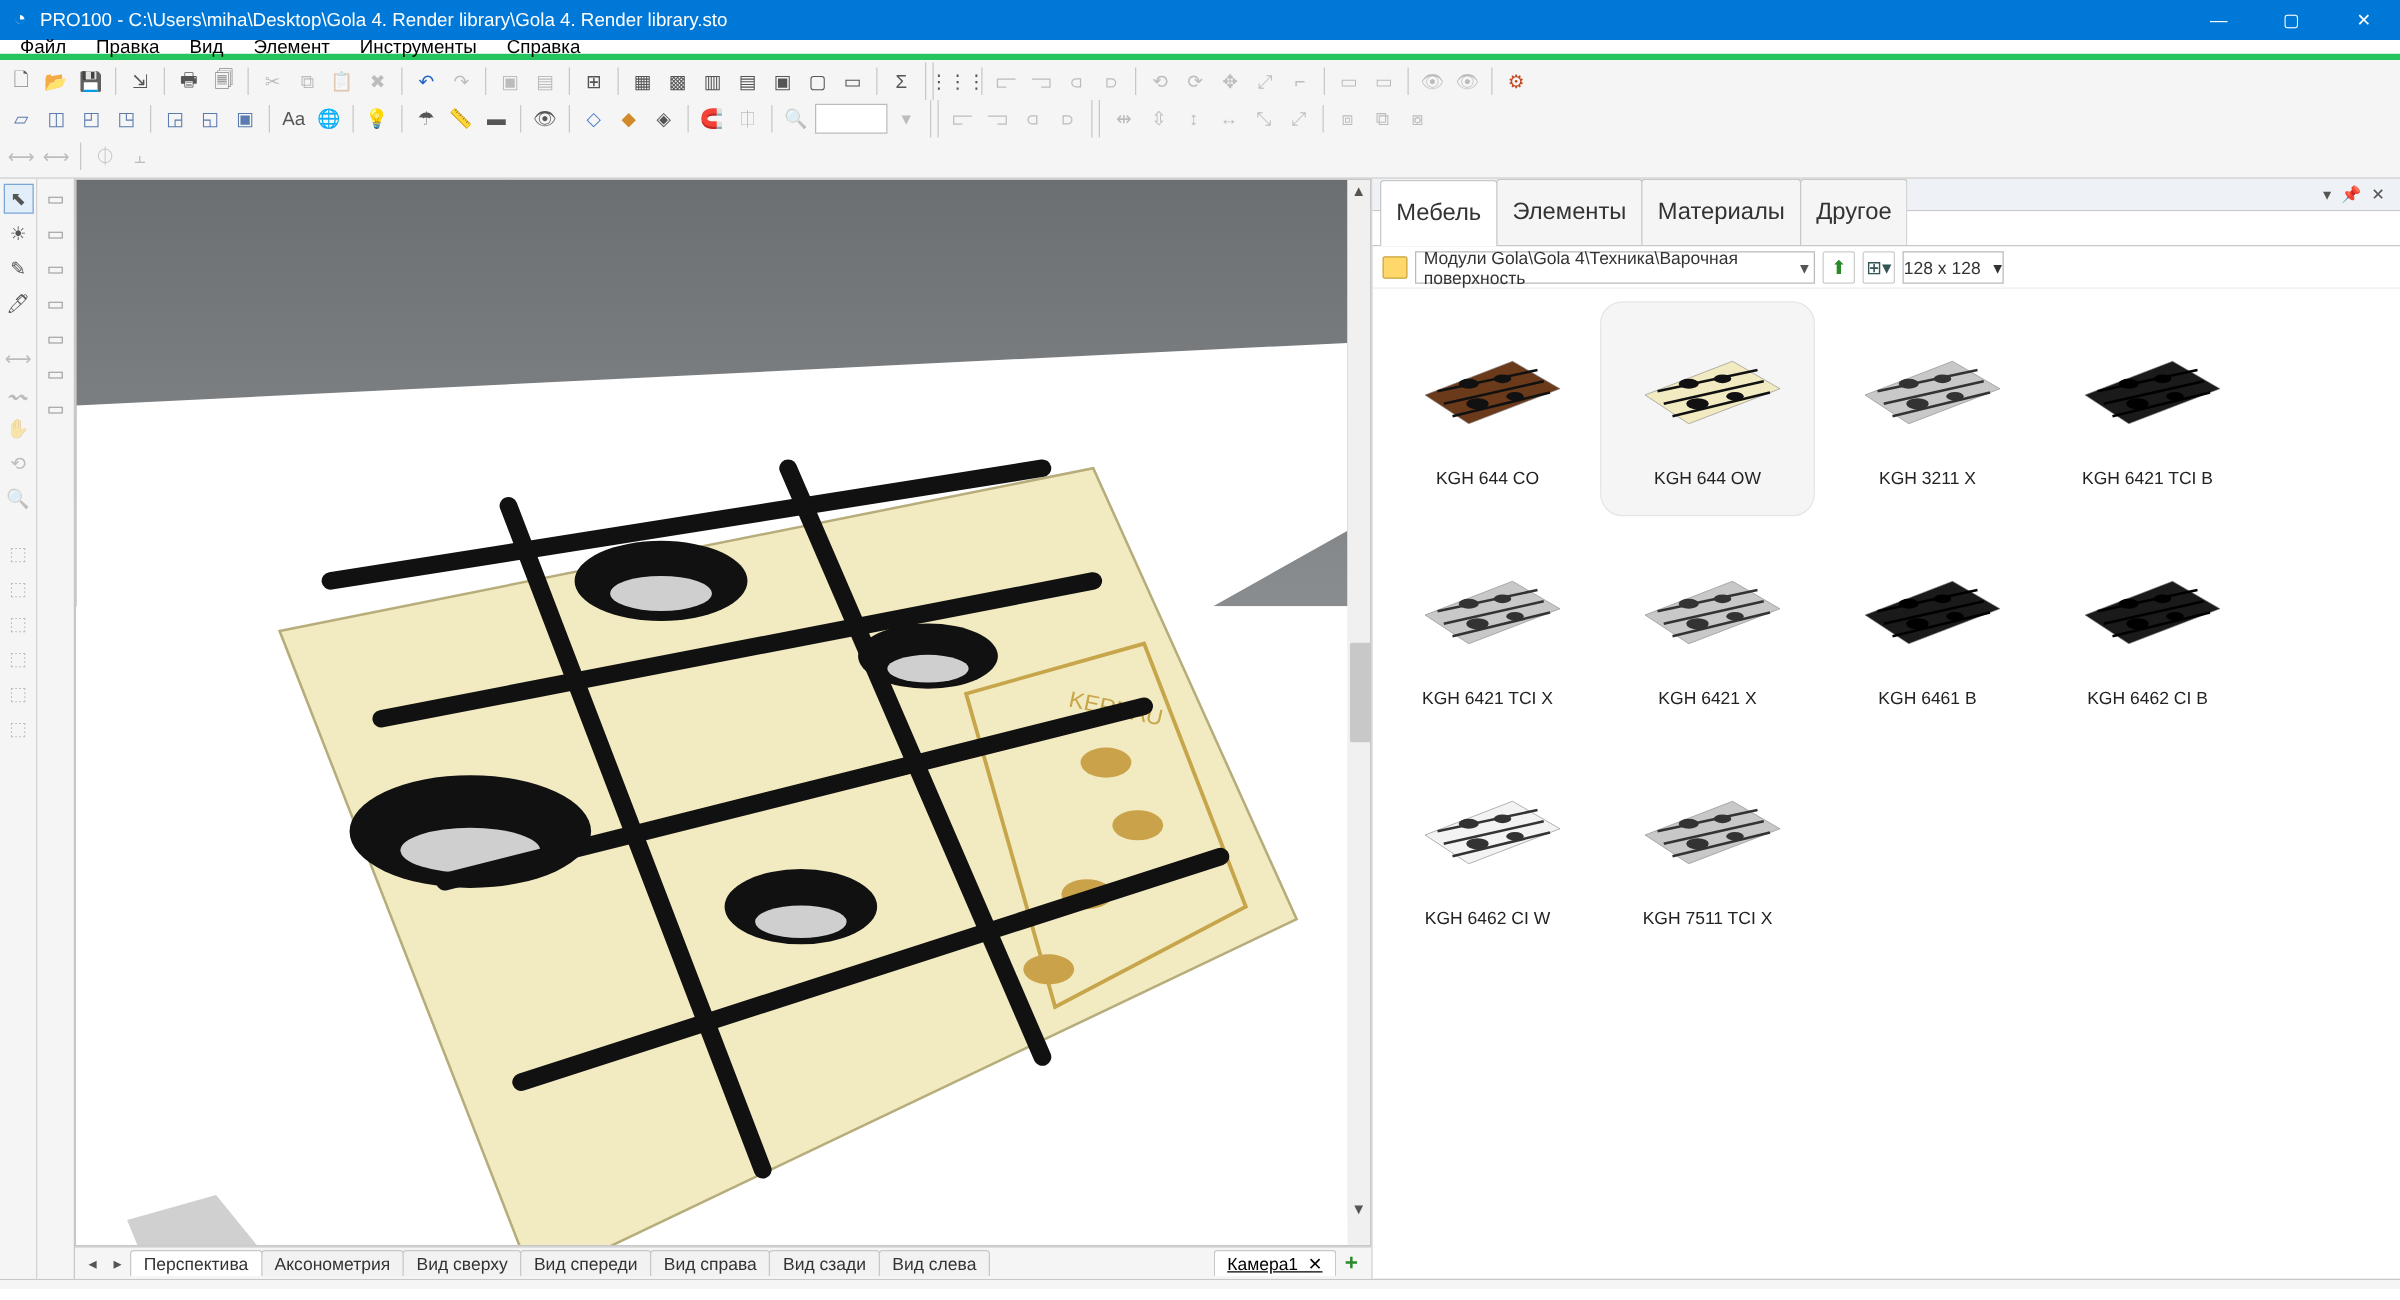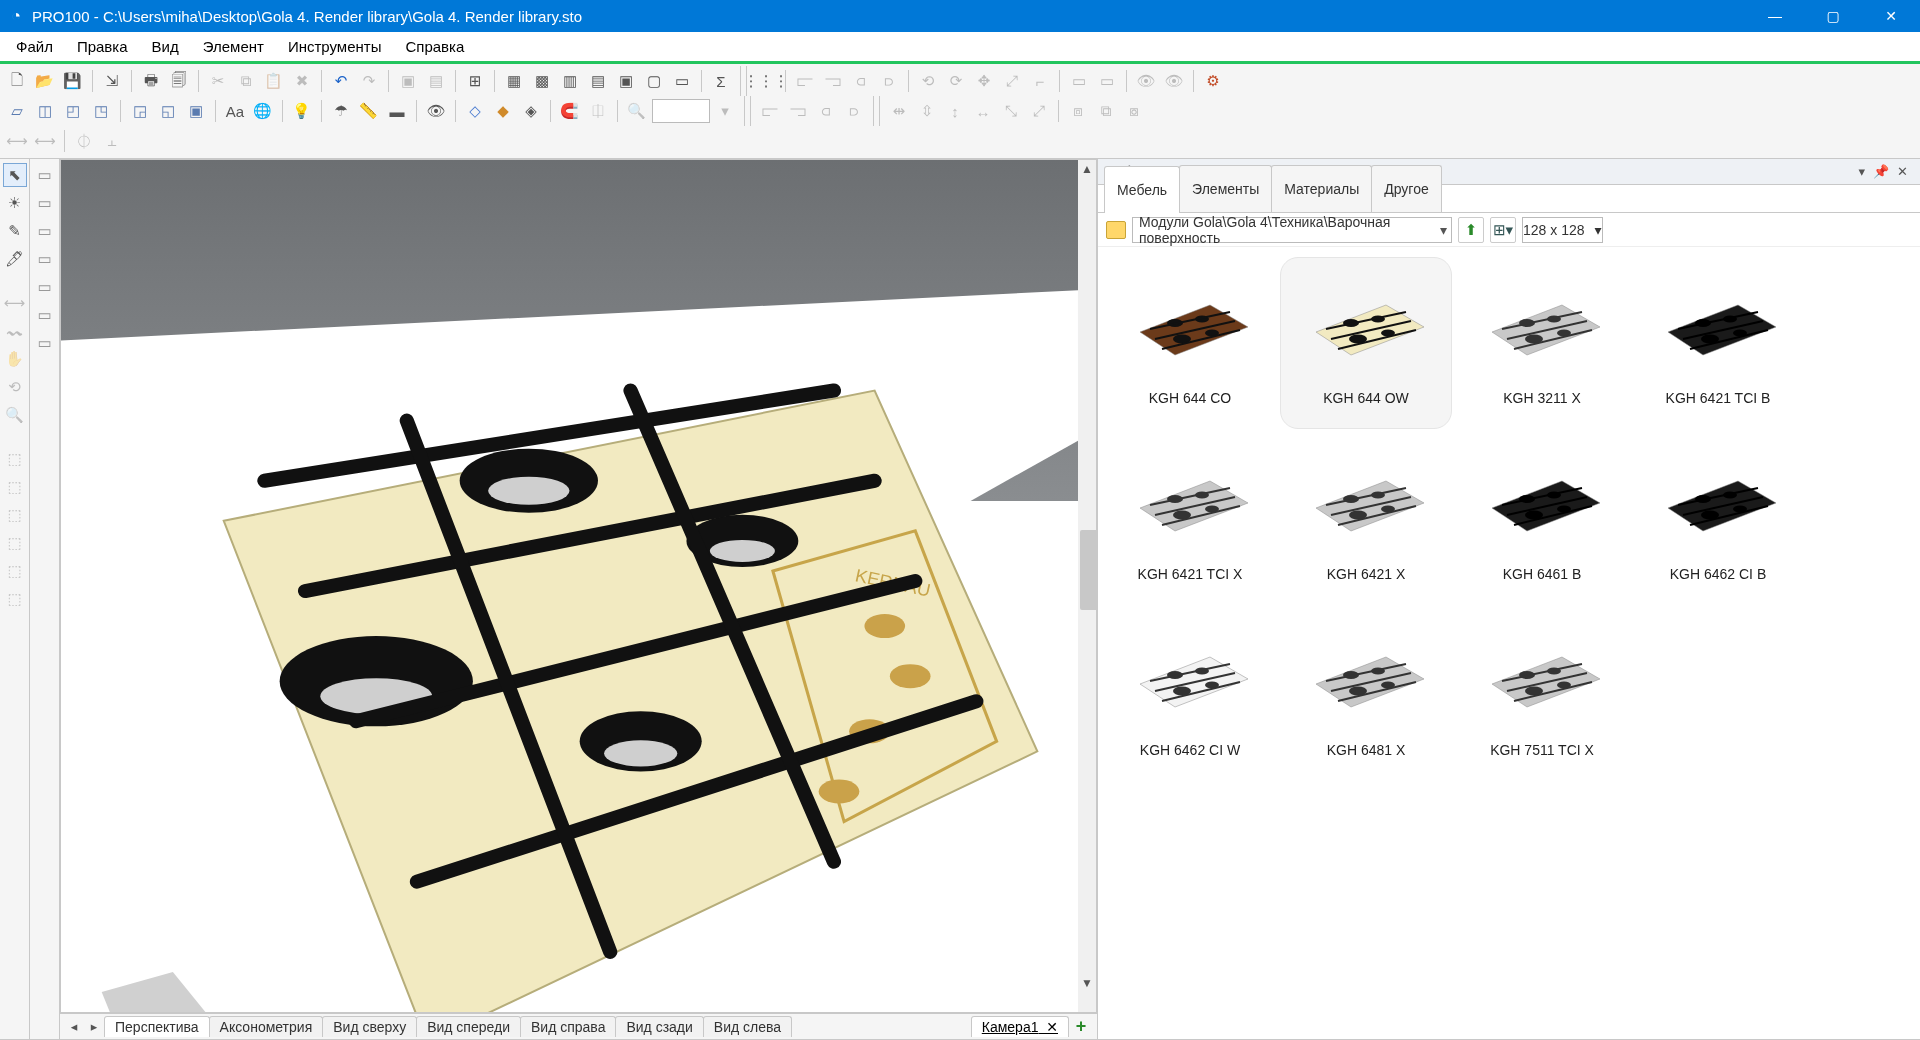--- a/index.html
+++ b/index.html
@@ -5,21 +5,21 @@
   * { box-sizing: border-box; margin: 0; padding: 0; font-family: "Segoe UI", Tahoma, sans-serif; }
   body { width: 1920px; height: 1040px; overflow: hidden; background: #fff; color: #000; font-size: 15px; }
 
   
   .titlebar { height: 32px; background: #0078d7; color: #fff; display: flex; align-items: center; }
   .titlebar .app-icon { width: 32px; display:flex; justify-content:center; align-items:center; font-size:16px; }
   .titlebar .title-text { flex:1; font-size: 15px; }
   .win-btn { width: 58px; height: 32px; display:flex; justify-content:center; align-items:center; font-size:14px; }
 
   
-  .menubar { height: 32px; background: #fff; border-bottom:3px solid #22c55e; display:flex; align-items:center; padding:0 4px; }
+  .menubar { height: 16px; background: #fff; border-bottom:5px solid #22c55e; display:flex; align-items:center; padding:0 4px; }
   .menubar span { padding: 4px 12px; font-size: 15px; }
 
   
   .toolbars { background:#f5f5f5; border-bottom:1px solid #c8c8c8; padding:2px 4px; }
   .tb-row { display:flex; align-items:center; height:30px; gap:2px; }
   .tb-btn { width:26px; height:26px; border:1px solid transparent; border-radius:2px; display:flex; justify-content:center; align-items:center; color:#555; font-size:15px; }
   .tb-btn.disabled { opacity:.35; }
   .tb-sep { width:1px; height:22px; background:#c8c8c8; margin:0 4px; }
   .tb-group-sep { width:7px; height:30px; border-left:1px solid #c8c8c8; border-right:1px solid #c8c8c8; margin:0 4px; }
   .tb-input { height:24px; width:58px; border:1px solid #bbb; background:#fff; }
@@ -55,21 +55,21 @@
   .view-tabs .spacer { flex:1;}
   .view-tabs .camera-tab { padding:2px 10px; font-size:14px; border:1px solid #c8c8c8; border-bottom:none; border-radius:3px 3px 0 0; background:#fff;text-decoration:underline; }
   .view-tabs .add { width:24px; text-align:center; color:#2a8a2a; font-size:18px; font-weight:bold;}
 
   
   .right-panel { width:823px; border-left:1px solid #c8c8c8; display:flex; flex-direction:column; }
   .panel-header { height:26px; background:#eef1f5; border-bottom:1px solid #c8c8c8; display:flex; align-items:center; padding:0 8px; font-size:14px; color:#333;}
   .panel-header .spacer { flex:1;}
   .panel-header .pin { font-size:13px; padding:0 4px; color:#555;}
   .panel-tabs { height:28px; display:flex; align-items:flex-end; background:#fff; border-bottom:1px solid #c8c8c8; padding:0 6px;}
-  .panel-tabs .ptab { padding:15px 12px; font-size:14px; border:1px solid #c8c8c8; border-bottom:none; border-radius:3px 3px 0 0; background:#f5f5f5; margin-right:-1px; color:#333;}
+  .panel-tabs .ptab { padding:15px 12px; font-size:19px; border:1px solid #c8c8c8; border-bottom:none; border-radius:3px 3px 0 0; background:#f5f5f5; margin-right:-1px; color:#333;}
   .panel-tabs .ptab.sel { background:#fff; position:relative; top:1px; }
   .panel-toolbar { height:34px; display:flex; align-items:center; gap:6px; padding:4px 8px; border-bottom:1px solid #eee;}
   .folder-icon { width:20px; height:18px; background:#ffd76a; border:1px solid #c9a437; border-radius:2px; }
   .path-dd { flex:0 0 320px; height:26px; border:1px solid #bbb; background:#fff; display:flex; align-items:center; padding:0 6px; font-size:14px; color:#333; position:relative;}
   .path-dd .dd-arrow { position:absolute; right:4px; color:#555;}
   .sm-btn { width:26px; height:26px; border:1px solid #ccc; border-radius:2px; display:flex; align-items:center; justify-content:center; color:#355; background:#fff;}
   .size-dd { height:26px; border:1px solid #bbb; background:#fff; display:flex; align-items:center; padding:0 0; font-size:14px; color:#333; gap:10px;}
 
   .thumbs { flex:1; overflow:auto; padding:10px 6px; display:flex; flex-wrap:wrap; align-content:flex-start; gap:4px;}
   .thumb { width:172px; height:172px; border:1px solid transparent; display:flex; flex-direction:column; justify-content:flex-start; align-items:center; }
@@ -507,36 +507,19 @@
       <ellipse cx="45" cy="26" rx="8" ry="4"></ellipse>
                 <ellipse cx="72" cy="22" rx="7" ry="3.5"></ellipse>
       <ellipse cx="52" cy="42" rx="9" ry="4.5"></ellipse>
                 <ellipse cx="82" cy="36" rx="7" ry="3.5"></ellipse>
     </g>
     <g stroke="#333" stroke-width="2" fill="none">
       <path d="M20,32 L100,15 M25,42 L105,24 M32,52 L110,33"></path>
     </g>
   </svg>
           </div>
-               <div class="lbl">KGH 6481 X</div>
-        </div>
-        <div class="thumb">
-          <div class="img">
-            <svg class="hob-svg" viewBox="0 0 120 60">
-    <polygon points="10,35 80,8 118,30 45,58" fill="#c8c8c8" stroke="#888" stroke-width="0.5"></polygon>
-    <g fill="#333">
-      <ellipse cx="45" cy="26" rx="8" ry="4"></ellipse>
-                <ellipse cx="72" cy="22" rx="7" ry="3.5"></ellipse>
-      <ellipse cx="52" cy="42" rx="9" ry="4.5"></ellipse>
-                <ellipse cx="82" cy="36" rx="7" ry="3.5"></ellipse>
-    </g>
-    <g stroke="#333" stroke-width="2" fill="none">
-      <path d="M20,32 L100,15 M25,42 L105,24 M32,52 L110,33"></path>
-    </g>
-  </svg>
-          </div>
                <div class="lbl">KGH 7511 TCI X</div>
         </div>
       </div>
   </div>
 </div>
 
 <div class="statusbar"></div>
 
 </body></html>

